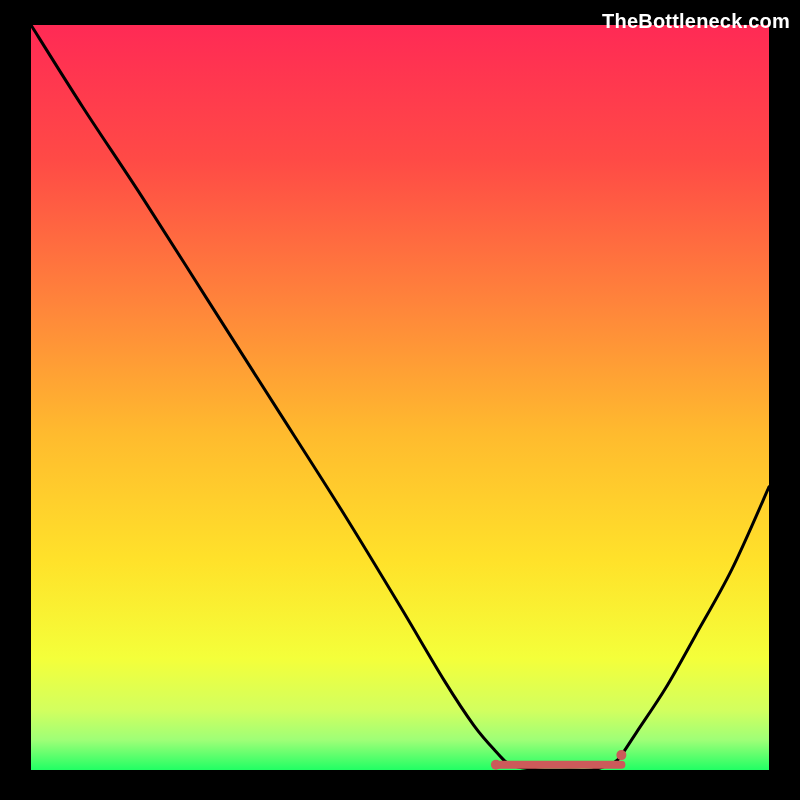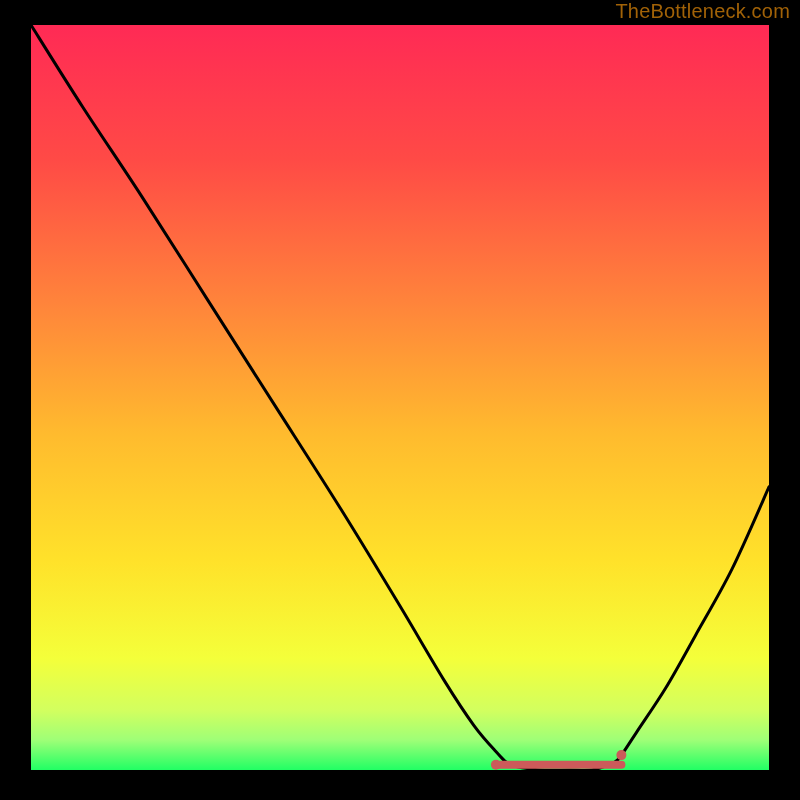--- a/index.html
+++ b/index.html
@@ -6,25 +6,25 @@
     margin: 0;
     padding: 0;
     width: 800px;
     height: 800px;
     background: #000;
     font-family: Arial, Helvetica, sans-serif;
     overflow: hidden;
   }
   .watermark {
     position: absolute;
-    top: 0;
+    top: 10px;
     right: 10px;
-    color: #a16207;
+    color: #ffffff;
     font-size: 20px;
-    font-weight: 400;
+    font-weight: 700;
     z-index: 10;
     letter-spacing: 0.2px;
   }
   .frame {
     position: absolute;
     left: 31px;
     top: 25px;
     width: 738px;
     height: 745px;
   }

